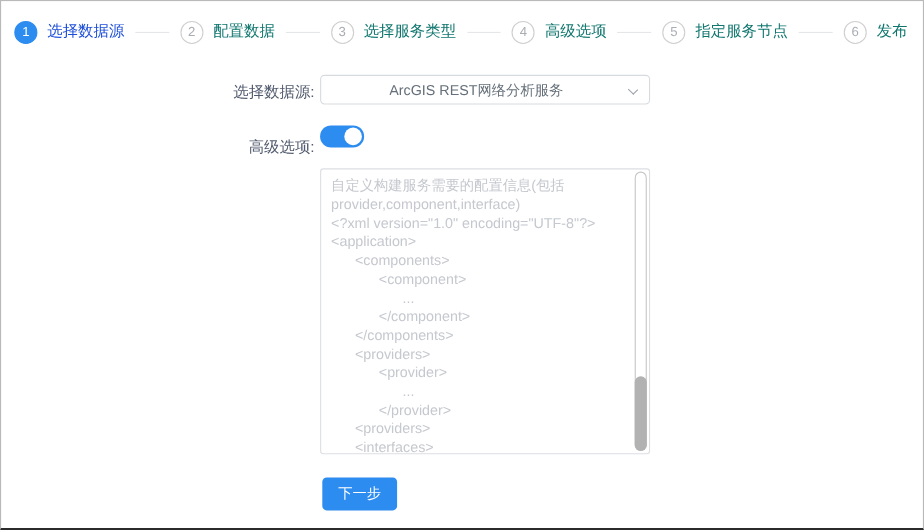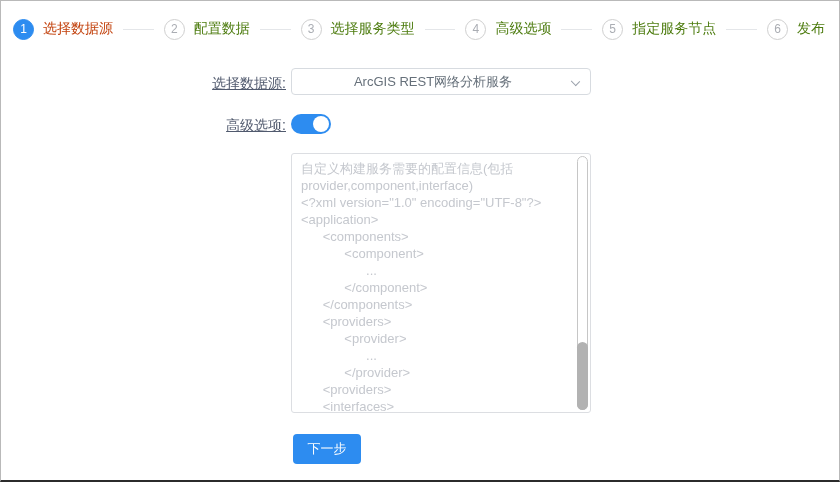--- a/index.html
+++ b/index.html
@@ -11,27 +11,27 @@
   }
   
   .steps{ display:flex; align-items:center; padding:12px 14px 0 12px; height:44px; }
   .step{ display:flex; align-items:center; flex:0 0 auto; }
   .step-circle{
     width:21px; height:21px; border-radius:50%; display:flex; align-items:center;
     justify-content:center; font-size:12px; border:1px solid #cfcfcf; color:#aaadb3;
     background:#fff; flex:0 0 auto;
   }
   .step.active .step-circle{ background:#2d8cf0; border-color:#2d8cf0; color:#fff; }
-  .step-label{ margin-left:9px; font-size:14px; color:#4d7c0f; white-space:nowrap; }
-  .step.active .step-label{ color:#c2410c; }
+  .step-label{ margin-left:9px; font-size:14px; color:#0f766e; white-space:nowrap; }
+  .step.active .step-label{ color:#1d4ed8; }
   .connector{ flex:1 1 auto; height:1px; background:#e4e6e9; margin:0 10px; min-width:18px; }
   
   .form-label{ position:absolute; width:130px; text-align:right; font-size:14px; color:#515a6e; }
-  .lbl-datasource{ left:155px; top:74px;text-decoration:underline; }
-  .lbl-advanced{ left:155px; top:116px;text-decoration:underline; }
+  .lbl-datasource{ left:155px; top:74px; }
+  .lbl-advanced{ left:155px; top:124px; }
   .select-box{
     position:absolute; left:290px; top:67px; width:300px; height:27px;
     border:1px solid #d7dbe0; border-radius:4px; background:#fff;
     display:flex; align-items:center; padding:0 26px 0 10px; cursor:pointer;justify-content:center;
   }
   .select-value{ font-size:13px; color:#66707a; white-space:nowrap; overflow:hidden; }
   .chevron{
     position:absolute; right:11px; top:9px; width:7px; height:7px;
     border-right:1.5px solid #9aa1ab; border-bottom:1.5px solid #9aa1ab;
     transform:rotate(45deg) scaleY(0.9);

